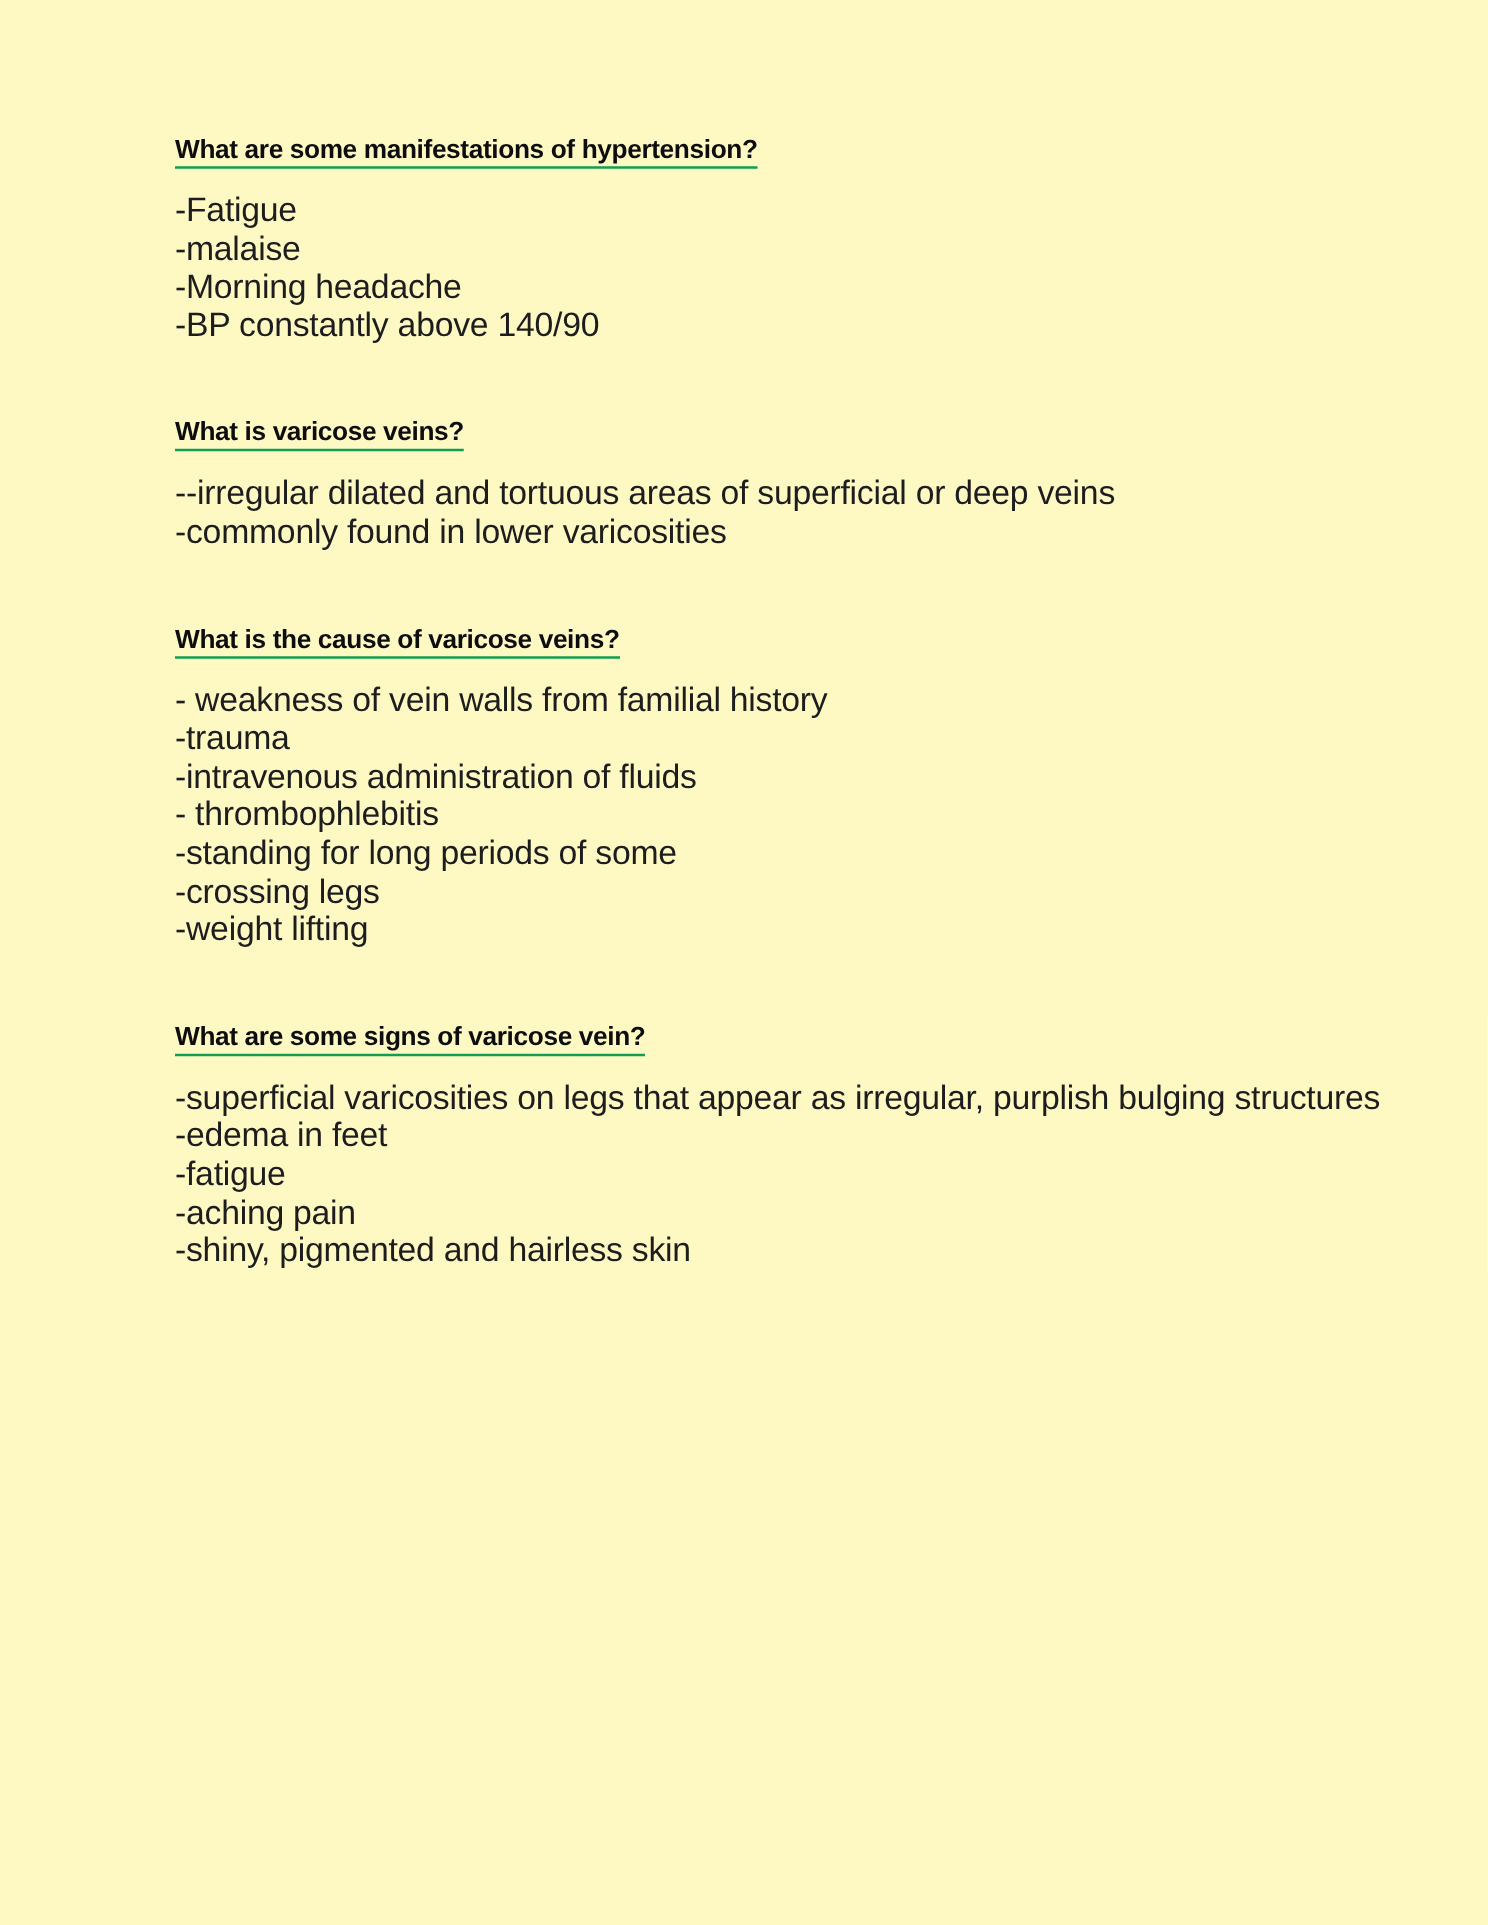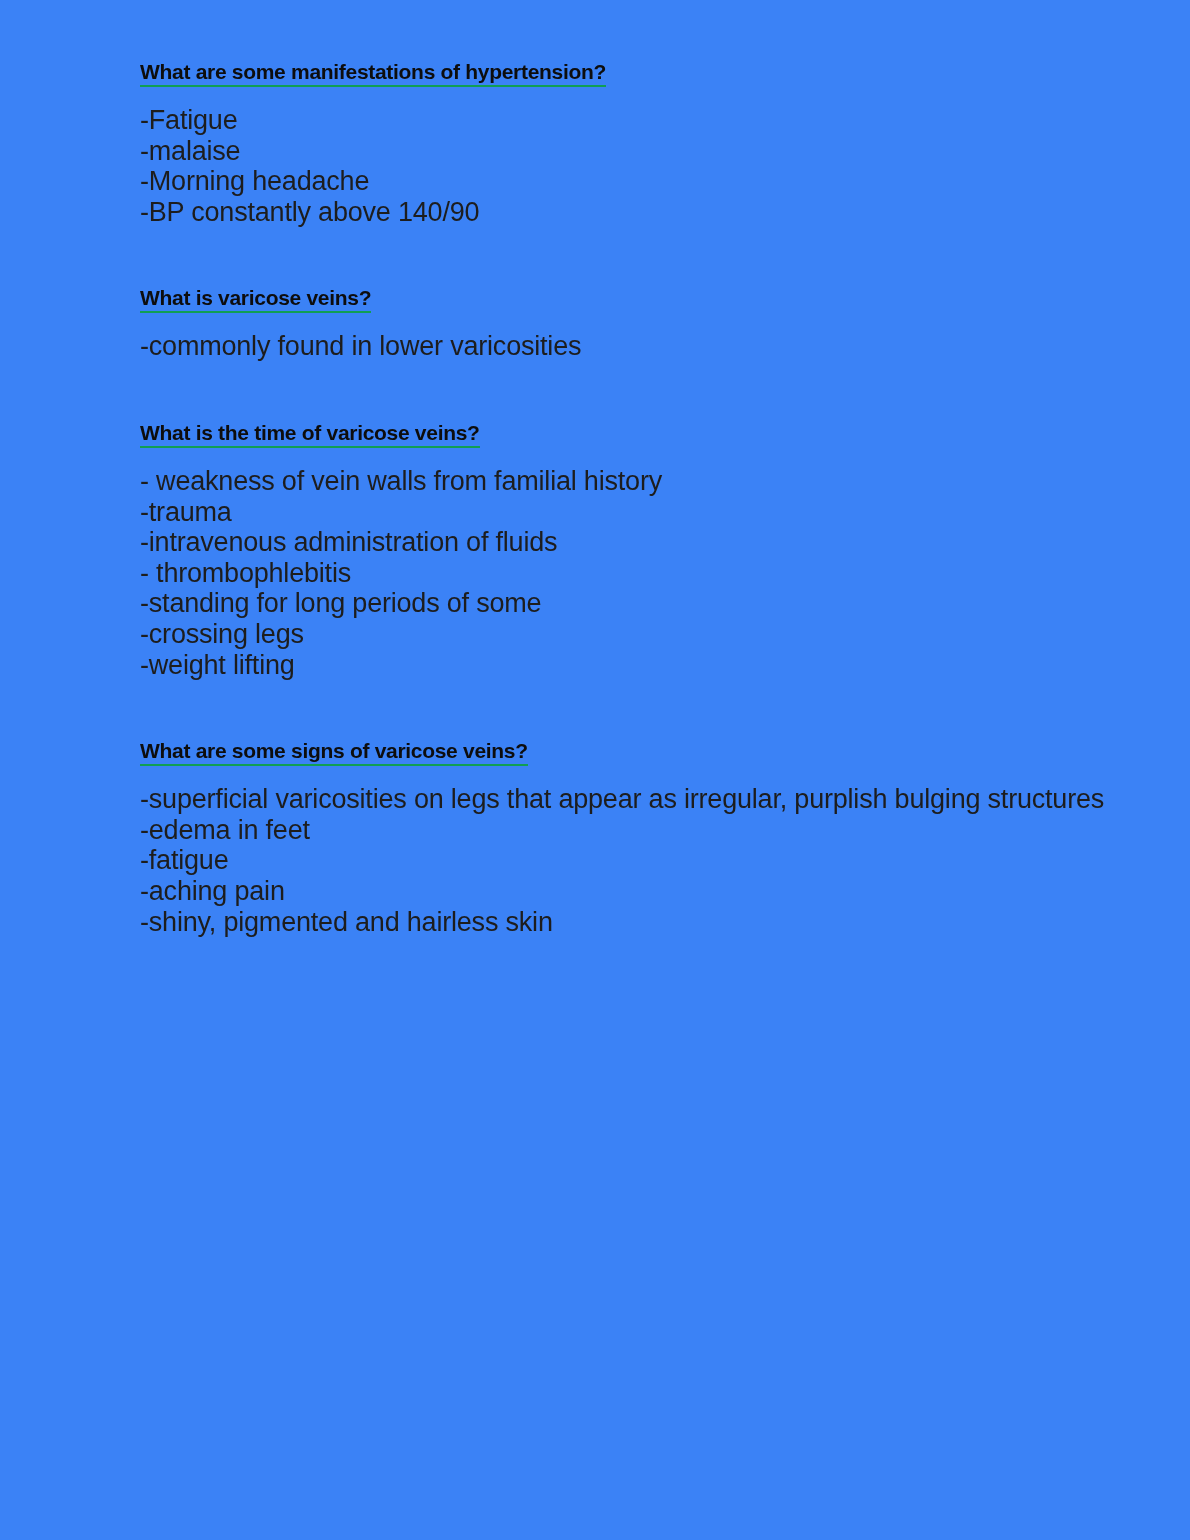--- a/index.html
+++ b/index.html
@@ -11,22 +11,22 @@
     width: 1190px;
     height: 1540px;
     font-family: "Liberation Sans", sans-serif;
     color: #161616;
     overflow: hidden;
   }
   .page {
     box-sizing: border-box;
     width: 1190px;
     height: 1540px;
-    padding: 60px 60px 0 140px;
-    background: #3b82f6;
+    padding: 108px 60px 0 140px;
+    background: #fef9c3;
   }
   .section {
     margin: 0 0 59px 0;
   }
   .question-line {
     margin: 0 0 21px 0;
   }
   .question {
     display: inline;
     font-size: 21px;
@@ -62,42 +62,43 @@
       <div class="answer-line">-BP constantly above 140/90</div>
     </div>
   </div>
 
 
   <div class="section">
     <div class="question-line">
       <span class="question">What is varicose veins?</span>
     </div>
     <div class="answers">
+      <div class="answer-line">--irregular dilated and tortuous areas of superficial or deep veins</div>
       <div class="answer-line">-commonly found in lower varicosities</div>
     </div>
   </div>
 
   <div class="section">
     <div class="question-line">
-      <span class="question">What is the time of varicose veins?</span>
+      <span class="question">What is the cause of varicose veins?</span>
     </div>
     <div class="answers">
       <div class="answer-line">- weakness of vein walls from familial history</div>
       <div class="answer-line">-trauma</div>
       <div class="answer-line">-intravenous administration of fluids</div>
       <div class="answer-line">- thrombophlebitis</div>
       <div class="answer-line">-standing for long periods of some</div>
       <div class="answer-line">-crossing legs</div>
       <div class="answer-line">-weight lifting</div>
     </div>
   </div>
 
   <div class="section">
     <div class="question-line">
-      <span class="question">What are some signs of varicose veins?</span>
+      <span class="question">What are some signs of varicose vein?</span>
     </div>
     <div class="answers">
       <div class="answer-line">-superficial varicosities on legs that appear as irregular, purplish bulging structures</div>
       <div class="answer-line">-edema in feet</div>
       <div class="answer-line">-fatigue</div>
       <div class="answer-line">-aching pain</div>
       <div class="answer-line">-shiny, pigmented and hairless skin</div>
     </div>
   </div>
 

